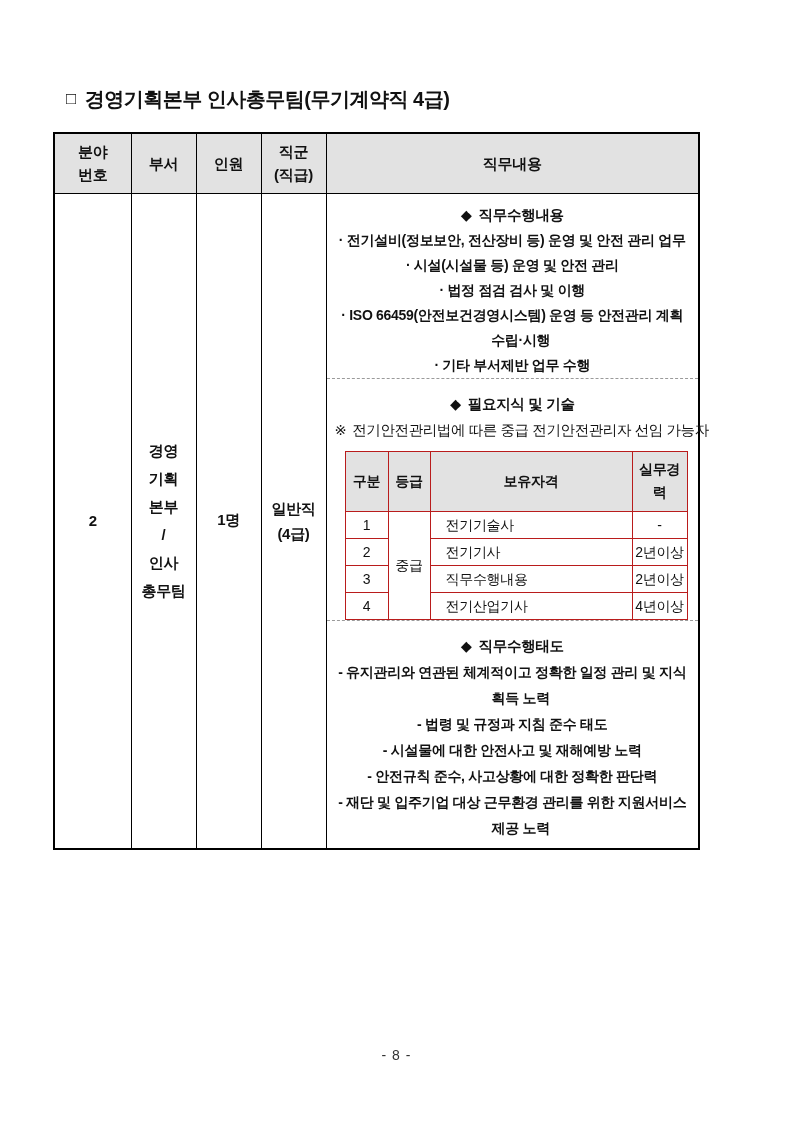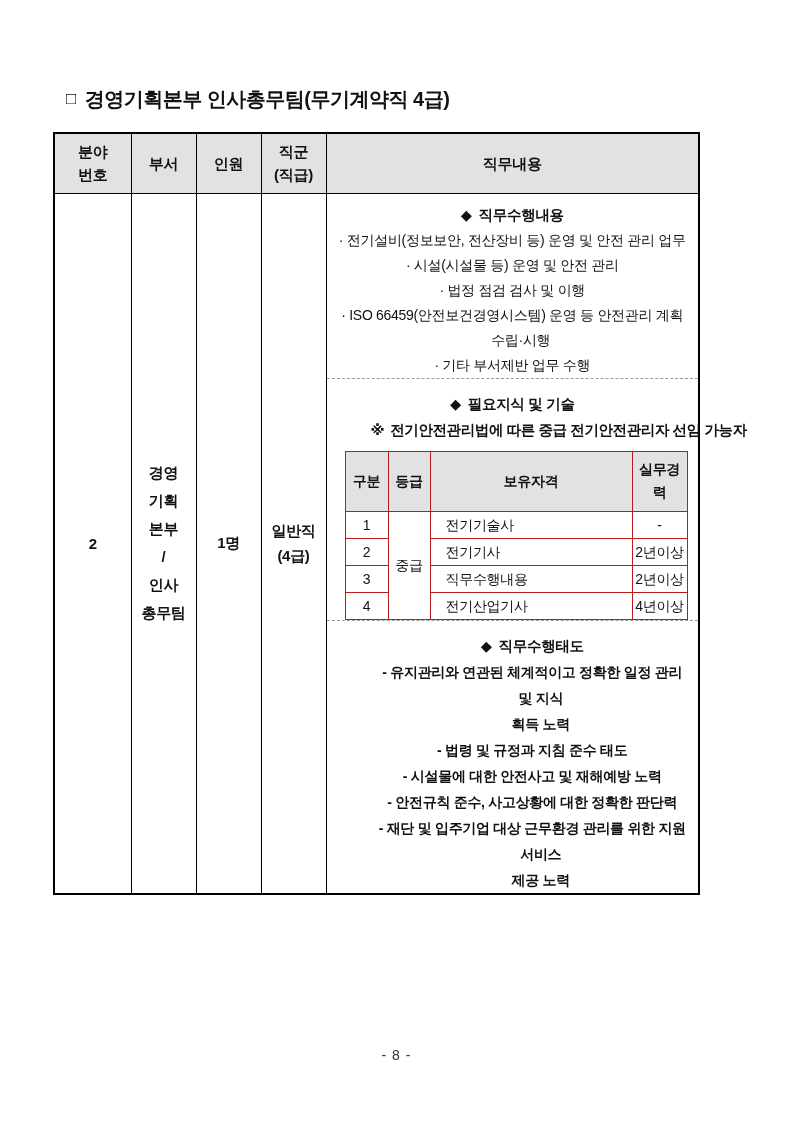--- a/index.html
+++ b/index.html
@@ -45,31 +45,31 @@
   td.cell-mid{font-weight:700;white-space:pre-line;}
   td.cell-dept{line-height:28px;}
   td.cell-group{line-height:25px;}
 
   td.content-cell{
     vertical-align:top;text-align:left;padding:0;
   }
   .section{padding:9px 8px 0 8px;}
   .s1{min-height:176px;line-height:25px;}
   .s2{min-height:210px;line-height:26px;padding-top:12px;}
-  .s3{min-height:227px;line-height:26px;padding-top:12px;margin-left:40px;}
+  .s3{min-height:227px;line-height:26px;padding-top:12px;}
   .sec-title{font-weight:700;font-size:14.5px;letter-spacing:-0.3px;}
   .sec-title .marker{margin-right:7px;}
-  .note-line{font-weight:700;font-size:14.5px;letter-spacing:-0.4px;white-space:nowrap;margin-left:36px;}
+  .note-line{font-weight:400;font-size:14.5px;letter-spacing:-0.4px;white-space:nowrap;}
   .note-line .marker{margin-right:6px;}
   .li{
     font-size:14px;letter-spacing:-0.3px;
     padding-left:17px;text-indent:-17px;
     white-space:pre-line;
   }
-  .s1 .li{font-weight:400;}
+  .s1 .li{font-weight:700;}
   .s3 .li{font-weight:700;}
   .dashed{border-top:1px dashed var(--dashed);height:0;}
 
   table.inner{
     border-collapse:collapse;margin:8px 0 0 10px;
     width:343px;table-layout:fixed;
   }
   table.inner th,table.inner td{
     border:1px solid #b91c1c;height:25px;
     font-size:14px;letter-spacing:-0.3px;

